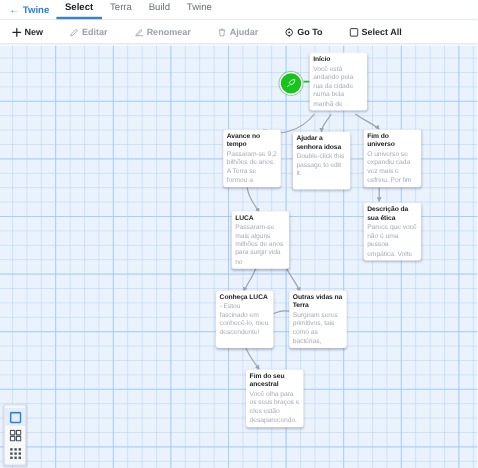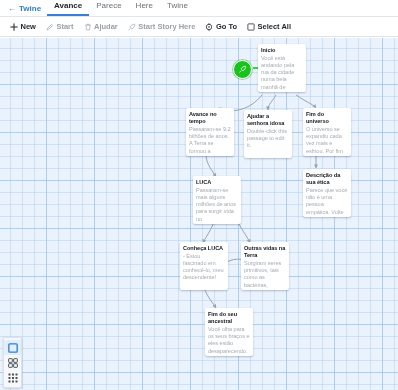--- a/index.html
+++ b/index.html
@@ -70,21 +70,21 @@
     position: absolute;
     top: 17px; left: 0;
     width: 398px;
     height: 20px;
     background: #ffffff;
     border-bottom: 1px solid #dfe3e8;
     display: flex;
     align-items: center;
     box-sizing: border-box;
     padding-left: 5px;
-    gap: 0px;
+    gap: 12px;
   }
   .tbtn {
     display: flex;
     align-items: center;
     gap: 2.5px;
     font-size: 7.5px;
     font-weight: bold;
     color: #9aa1ab;
     padding: 2px 5px;
     white-space: nowrap;
@@ -198,66 +198,65 @@
 </head>
 <body>
 
 <div id="app">
 
   <div class="tabbar">
     <div class="back-btn">
       <span class="back-arrow">←</span>
       <span>Twine</span>
     </div>
-    <div class="tab active">Avance</div>
-    <div class="tab">Parece</div>
-    <div class="tab">Here</div>
+    <div class="tab active">Select</div>
+    <div class="tab">Terra</div>
+    <div class="tab">Build</div>
     <div class="tab">Twine</div>
   </div>
 
   <div class="toolbar">
 
     <div class="tbtn enabled">
       <span class="ic">
         <svg viewBox="0 0 10 10" width="8" height="8">
             <path d="M5 1v8M1 5h8" stroke="#1f242b" stroke-width="1.3" stroke-linecap="round"></path>
           </svg>
       </span>
       <span>New</span>
     </div>
 
     <div class="tbtn">
       <span class="ic">
         <svg viewBox="0 0 10 10" width="8" height="8">
             <path d="M1.3 8.7l.5-1.9 5-5 1.4 1.4-5 5-1.9.5z" fill="none" stroke="#9aa1ab" stroke-width="0.9" stroke-linejoin="round"></path>
           </svg>
       </span>
-      <span>Start</span>
-    </div>
-
+      <span>Editar</span>
+    </div>
 
     <div class="tbtn">
       <span class="ic">
         <svg viewBox="0 0 10 10" width="8" height="8">
+            <path d="M1 8.5h8M2 7L7 2l1 1-5 5H2V7z" fill="none" stroke="#9aa1ab" stroke-width="0.9" stroke-linejoin="round"></path>
+          </svg>
+      </span>
+      <span>Renomear</span>
+    </div>
+
+    <div class="tbtn">
+      <span class="ic">
+        <svg viewBox="0 0 10 10" width="8" height="8">
             <path d="M1.6 2.6h6.8M3.9 2.6V1.5h2.2v1.1M2.5 2.6l.5 6h4l.5-6" fill="none" stroke="#9aa1ab" stroke-width="0.85" stroke-linejoin="round"></path>
           </svg>
       </span>
       <span>Ajudar</span>
     </div>
 
 
-    <div class="tbtn">
-      <span class="ic">
-        <svg viewBox="0 0 10 10" width="8" height="8">
-            <path d="M8.5 1.5C6 1.5 3.5 3 2.4 5.3l2.3 2.3C7 6.5 8.5 4 8.5 1.5z" fill="none" stroke="#9aa1ab" stroke-width="0.85" stroke-linejoin="round"></path>
-            <path d="M2.4 7.6L1.2 8.8" stroke="#9aa1ab" stroke-width="0.85" stroke-linecap="round"></path>
-          </svg>
-      </span>
-      <span>Start Story Here</span>
-    </div>
 
     <div class="tbtn enabled">
       <span class="ic">
         <svg viewBox="0 0 10 10" width="8" height="8">
             <circle cx="5" cy="5" r="3.4" fill="none" stroke="#1f242b" stroke-width="0.95"></circle>
             <circle cx="5" cy="5" r="1" fill="#1f242b"></circle>
             <path d="M5 0.6v1.2M5 8.2v1.2" stroke="#1f242b" stroke-width="0.9" stroke-linecap="round"></path>
           </svg>
       </span>
       <span>Go To</span>

